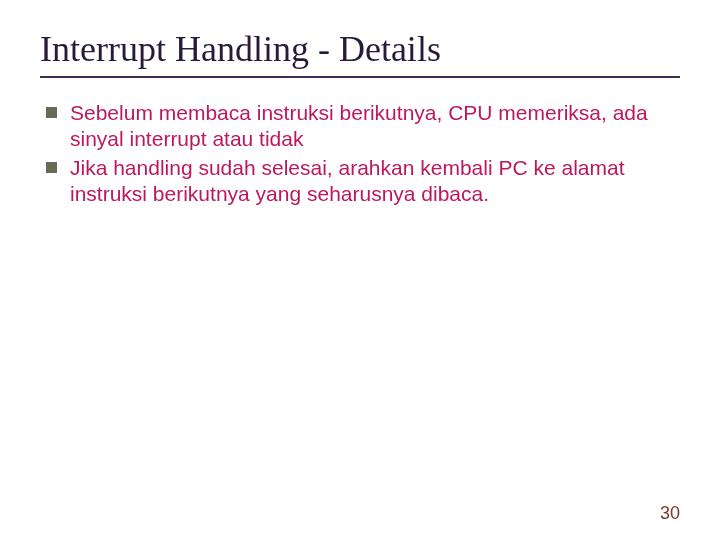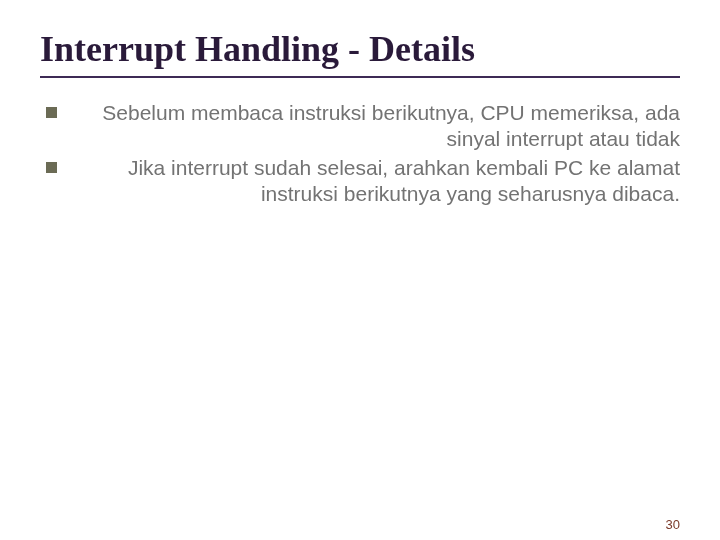--- a/index.html
+++ b/index.html
@@ -7,62 +7,61 @@
   body {
     background: #ffffff;
     font-family: Arial, Helvetica, sans-serif;
     position: relative;
     padding: 28px 40px 0 40px;
   }
   .title {
     font-family: "Times New Roman", Times, serif;
     font-size: 36px;
     color: #2a1a3a;
-    font-weight: 700;
+    font-weight: 400;
     margin-bottom: 6px;
   }
   .rule {
     border: none;
     border-top: 2px solid #3d2a55;
     margin-bottom: 22px;
   }
   .bullets {
     list-style: none;
     padding-left: 4px;
   }
   .bullets li {
     position: relative;
     padding-left: 26px;
     font-size: 21px;
     line-height: 1.25;
-    color: #737373;
+    color: #be185d;
     margin-bottom: 2px;
-    text-align: right;
   }
   .bullets li::before {
     content: "";
     position: absolute;
     left: 2px;
     top: 7px;
     width: 11px;
     height: 11px;
     background: #6b6b55;
   }
   .pagenum {
     position: absolute;
     right: 40px;
-    bottom: 8px;
-    font-size: 13px;
+    bottom: 16px;
+    font-size: 18px;
     color: #7a3a2a;
   }
 </style>
 </head>
 <body>
 
 <h1 class="title">Interrupt Handling - Details</h1>
 <hr class="rule">
 
 <ul class="bullets">
   <li>Sebelum membaca instruksi berikutnya, CPU memeriksa, ada sinyal interrupt atau tidak</li>
-  <li>Jika interrupt sudah selesai, arahkan kembali PC ke alamat instruksi berikutnya yang seharusnya dibaca.</li>
+  <li>Jika handling sudah selesai, arahkan kembali PC ke alamat instruksi berikutnya yang seharusnya dibaca.</li>
 </ul>
 
 <div class="pagenum">30</div>
 
 </body></html>

